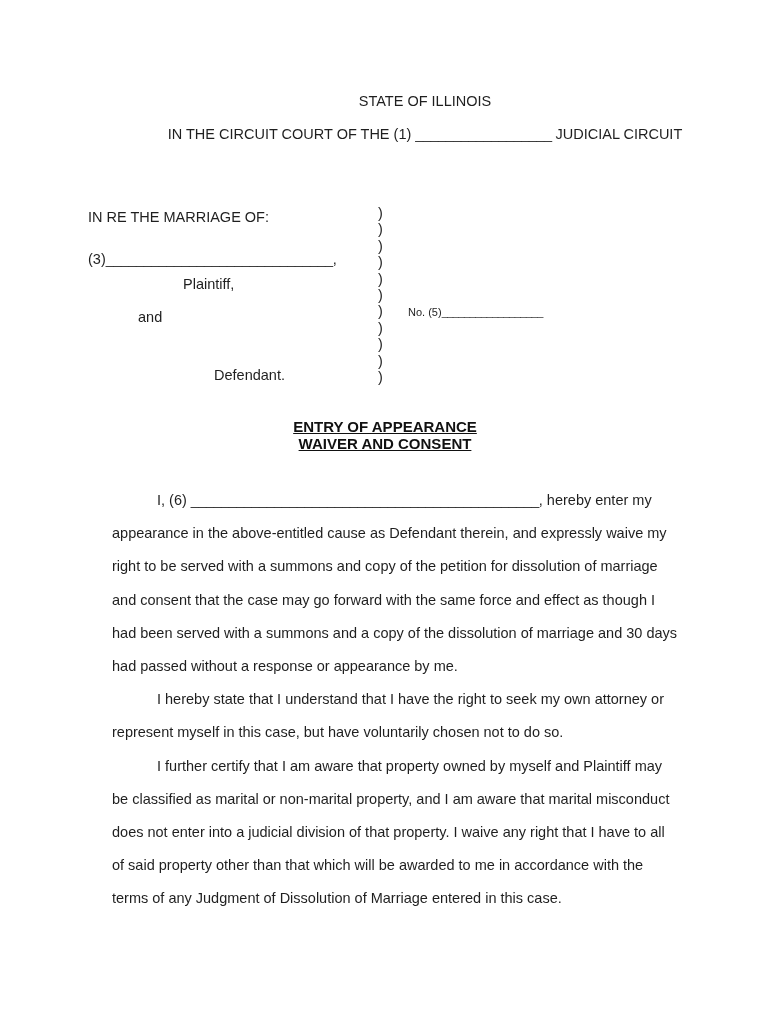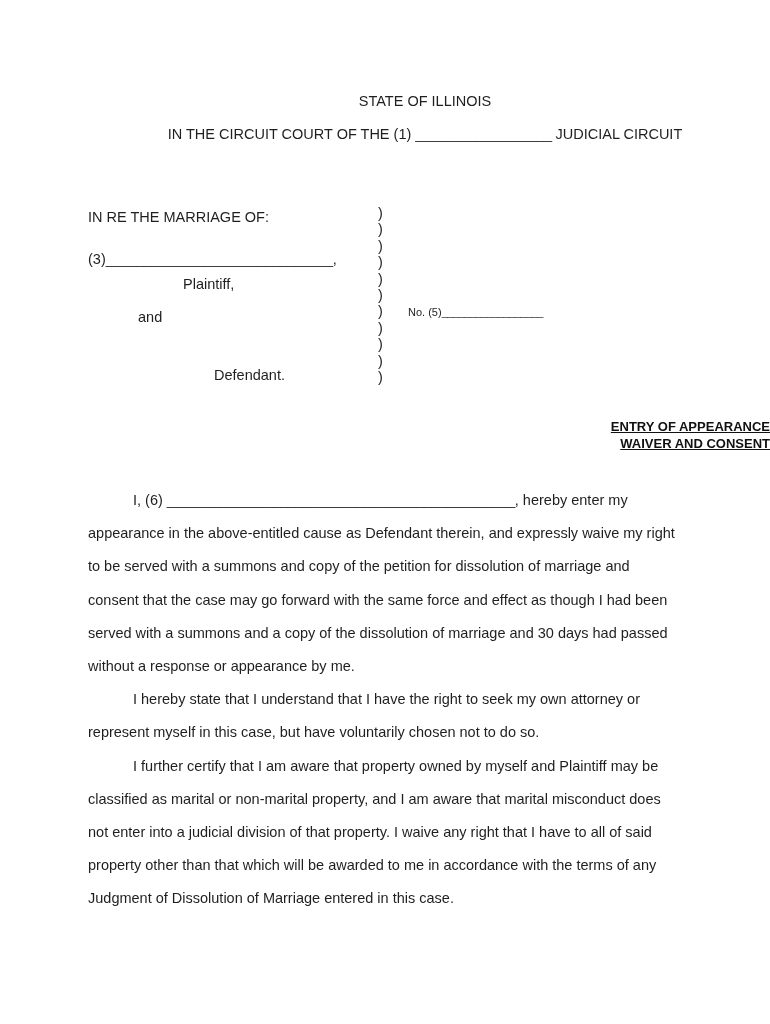--- a/index.html
+++ b/index.html
@@ -72,25 +72,24 @@
 
   
   .title-block {
     position: absolute;
     left: 0;
     top: 418px;
     width: 770px;
     text-align: center;
   }
   .title-line {
-    font-size: 13px;
+    font-size: 15px;
     font-weight: bold;
     line-height: 17px;
     color: #111;
-    text-align: right;
   }
   .title-line span {
     text-decoration: underline;
     text-underline-offset: 1px;
   }
 
   
   .body {
     position: absolute;
     left: 88px;
@@ -100,20 +99,21 @@
   .body p {
     margin: 0;
     font-size: 14.5px;
     line-height: 33.2px;
     color: #1f1f1f;
     text-align: left;
     white-space: normal;
   }
   .body p.indent {
     text-indent: 45px;
+    margin-left: 24px;
   }
   .nowrapblank {
     white-space: nowrap;
     letter-spacing: -0.5px;
   }
 </style>
 </head>
 <body>
 
 <div class="page">

